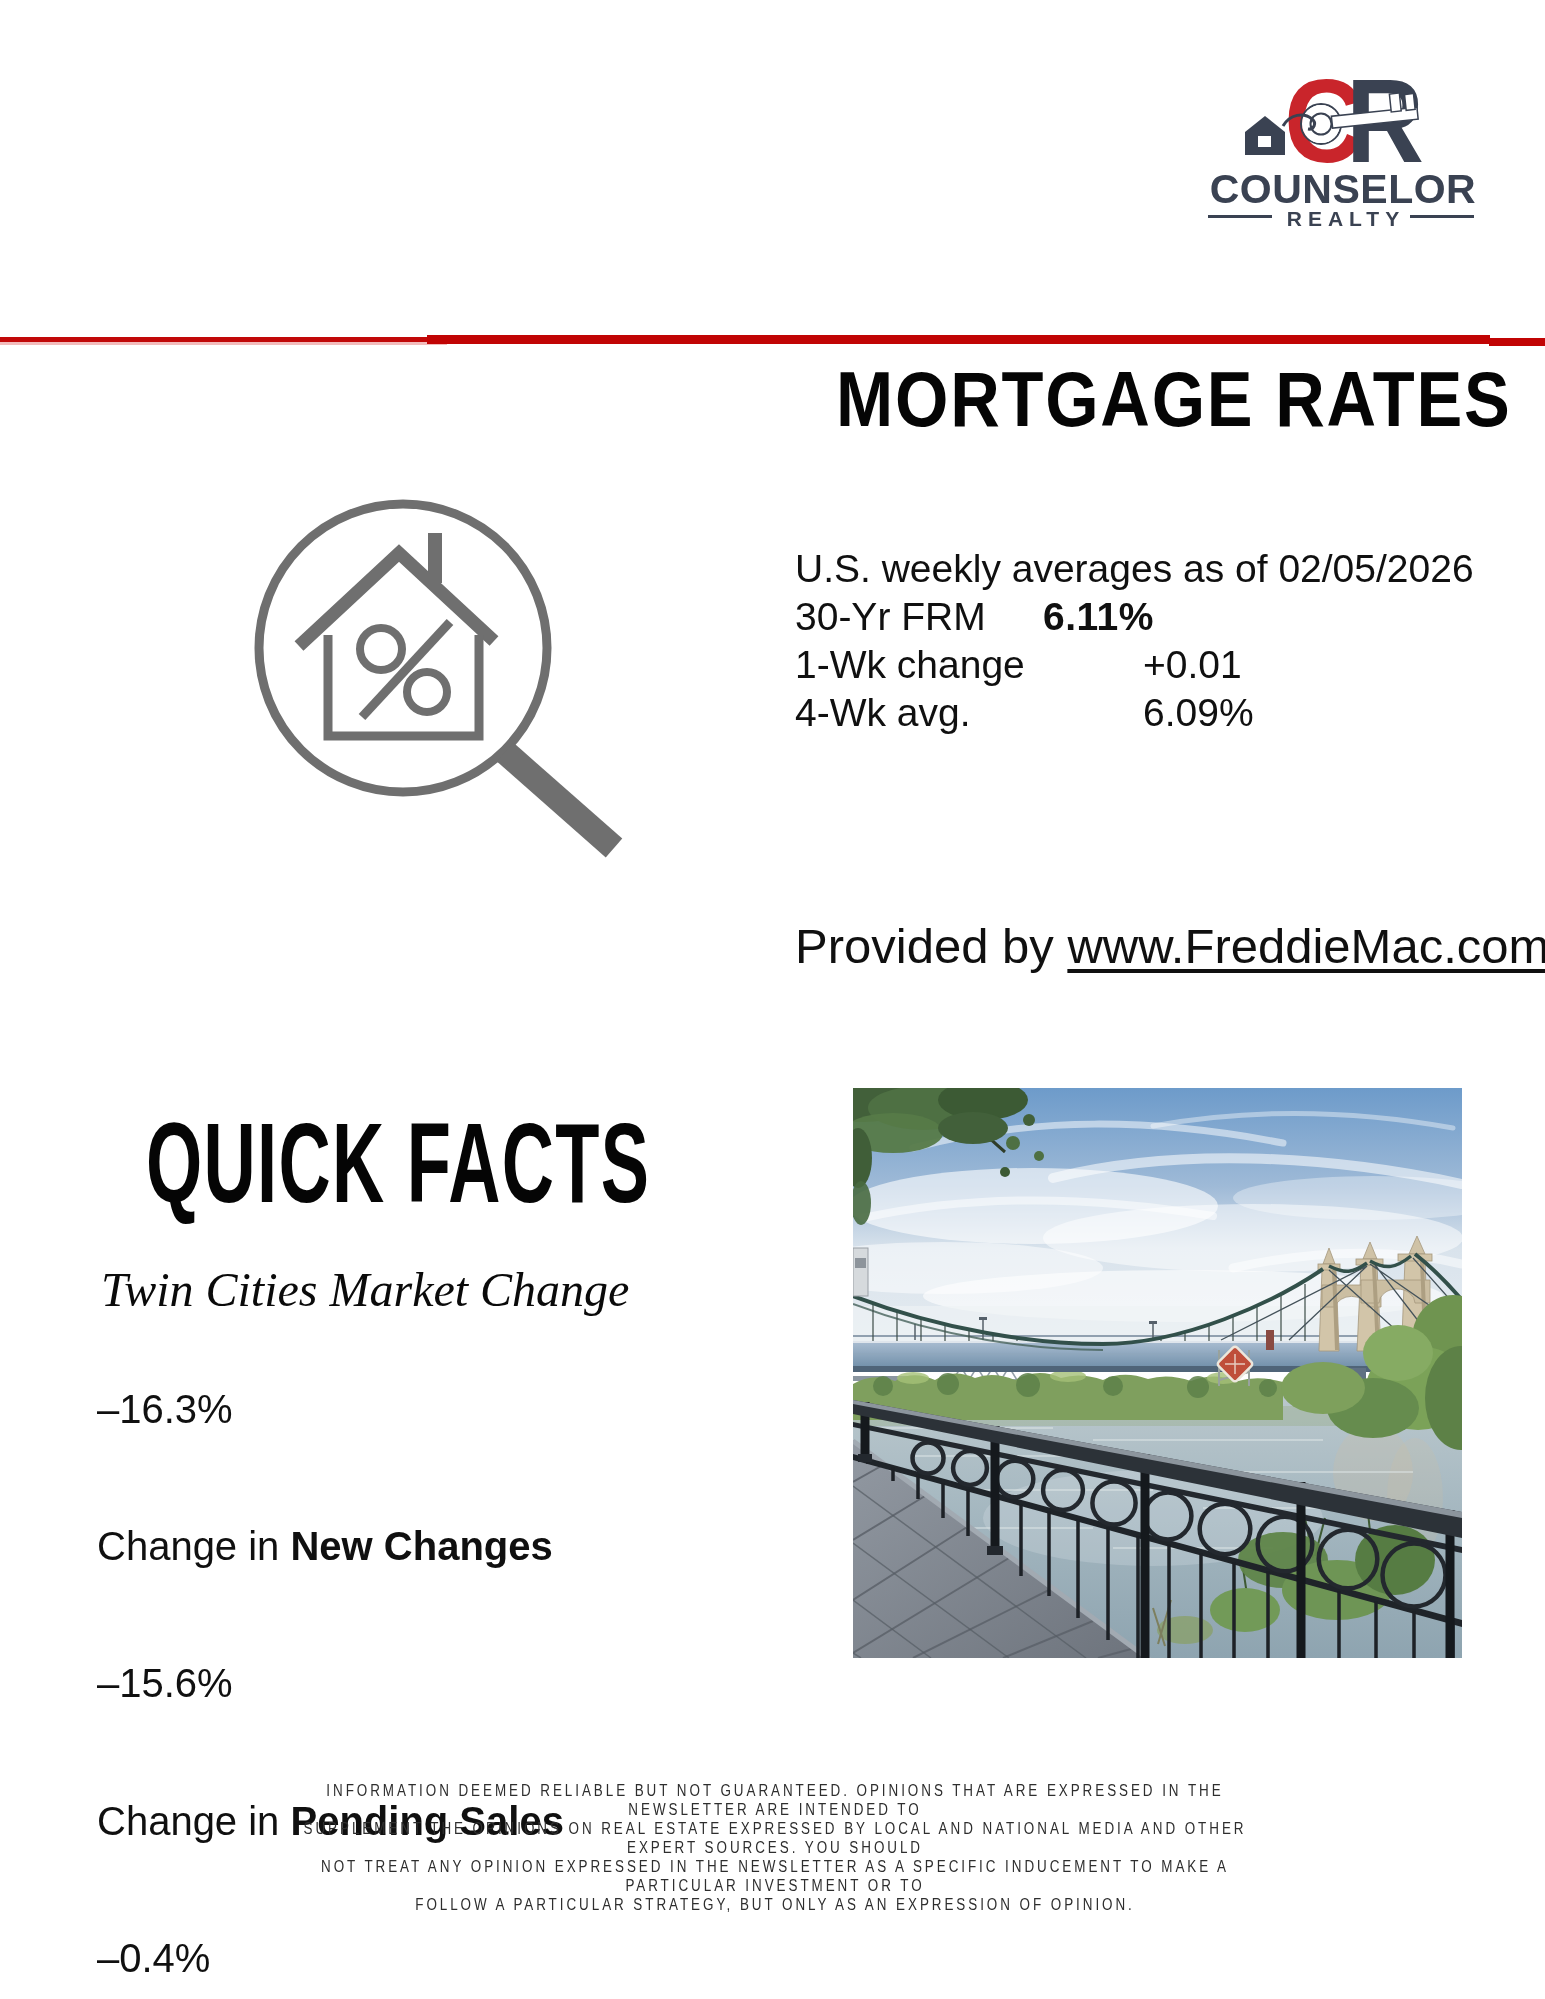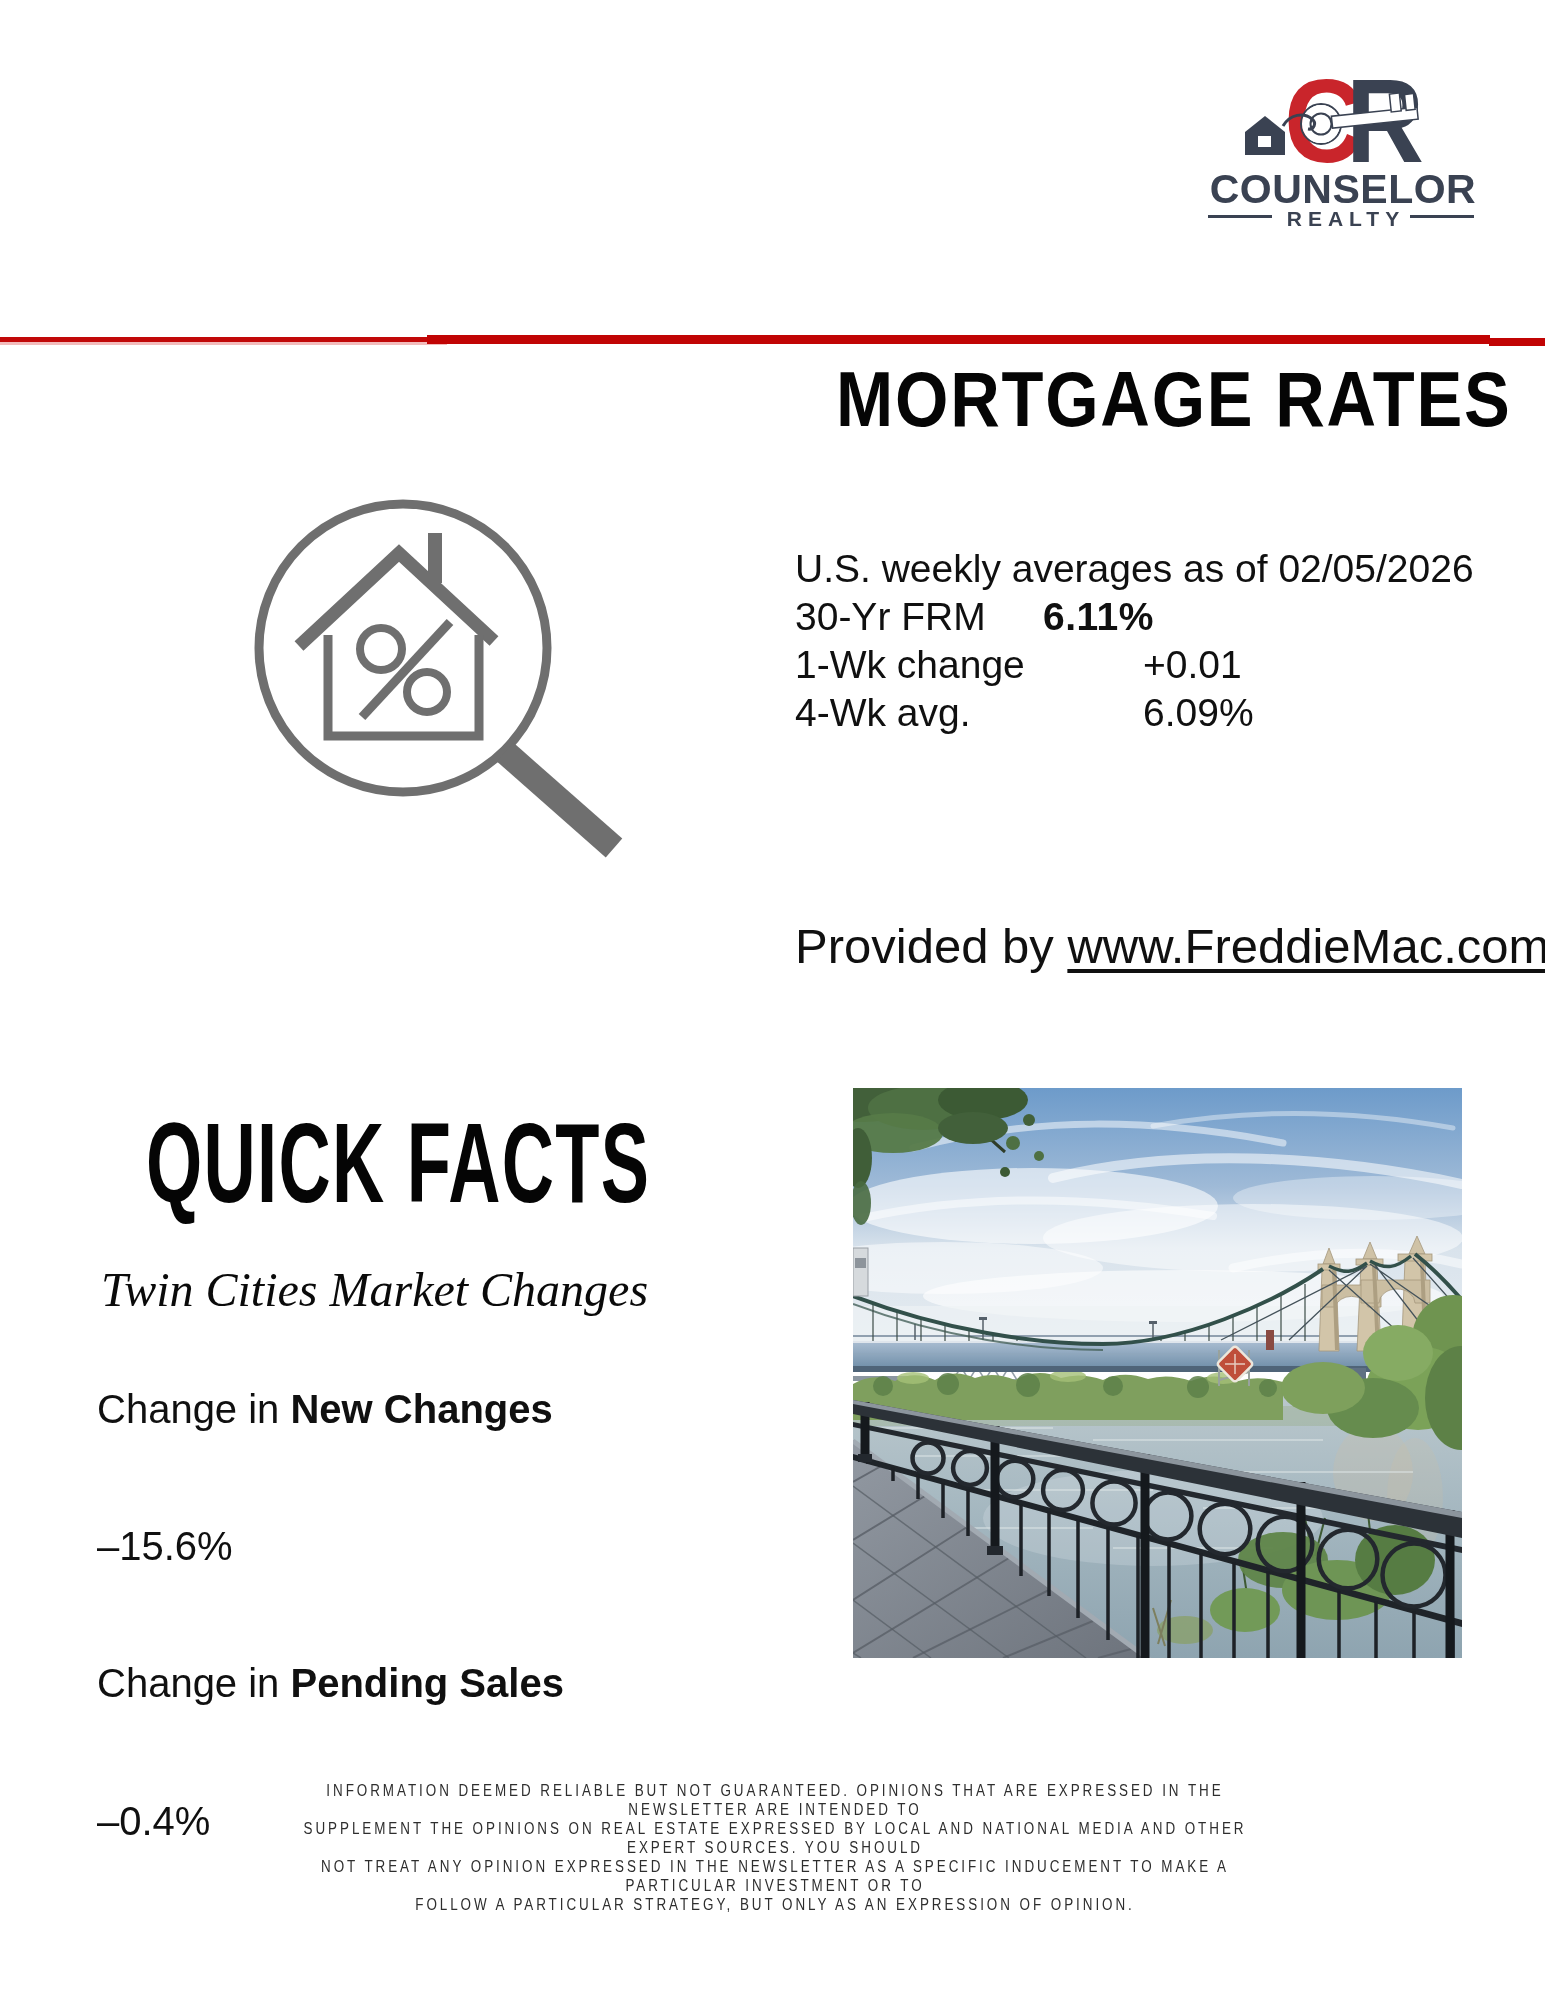--- a/index.html
+++ b/index.html
@@ -111,23 +111,24 @@
       <span>4-Wk avg.</span>
       <span class="val">6.09%</span>
     </div>
   </div>
 
   <div class="provided">
     <span>Provided by </span><span class="link">www.FreddieMac.com</span>
   </div>
 
   <h2 class="qf-title">QUICK FACTS</h2>
-  <div class="qf-sub">Twin Cities Market Changes</div>
+  <div class="qf-sub">Twin Cities Market Change</div>
 
   <div class="qf-body">
+    <div class="qf-line">–16.3%</div>
     <div class="qf-line"><span>Change in </span><b>New Changes</b></div>
     <div class="qf-line">–15.6%</div>
     <div class="qf-line"><span>Change in </span><b>Pending Sales</b></div>
     <div class="qf-line">–0.4%</div>
     
     
     
     
     
   </div>

